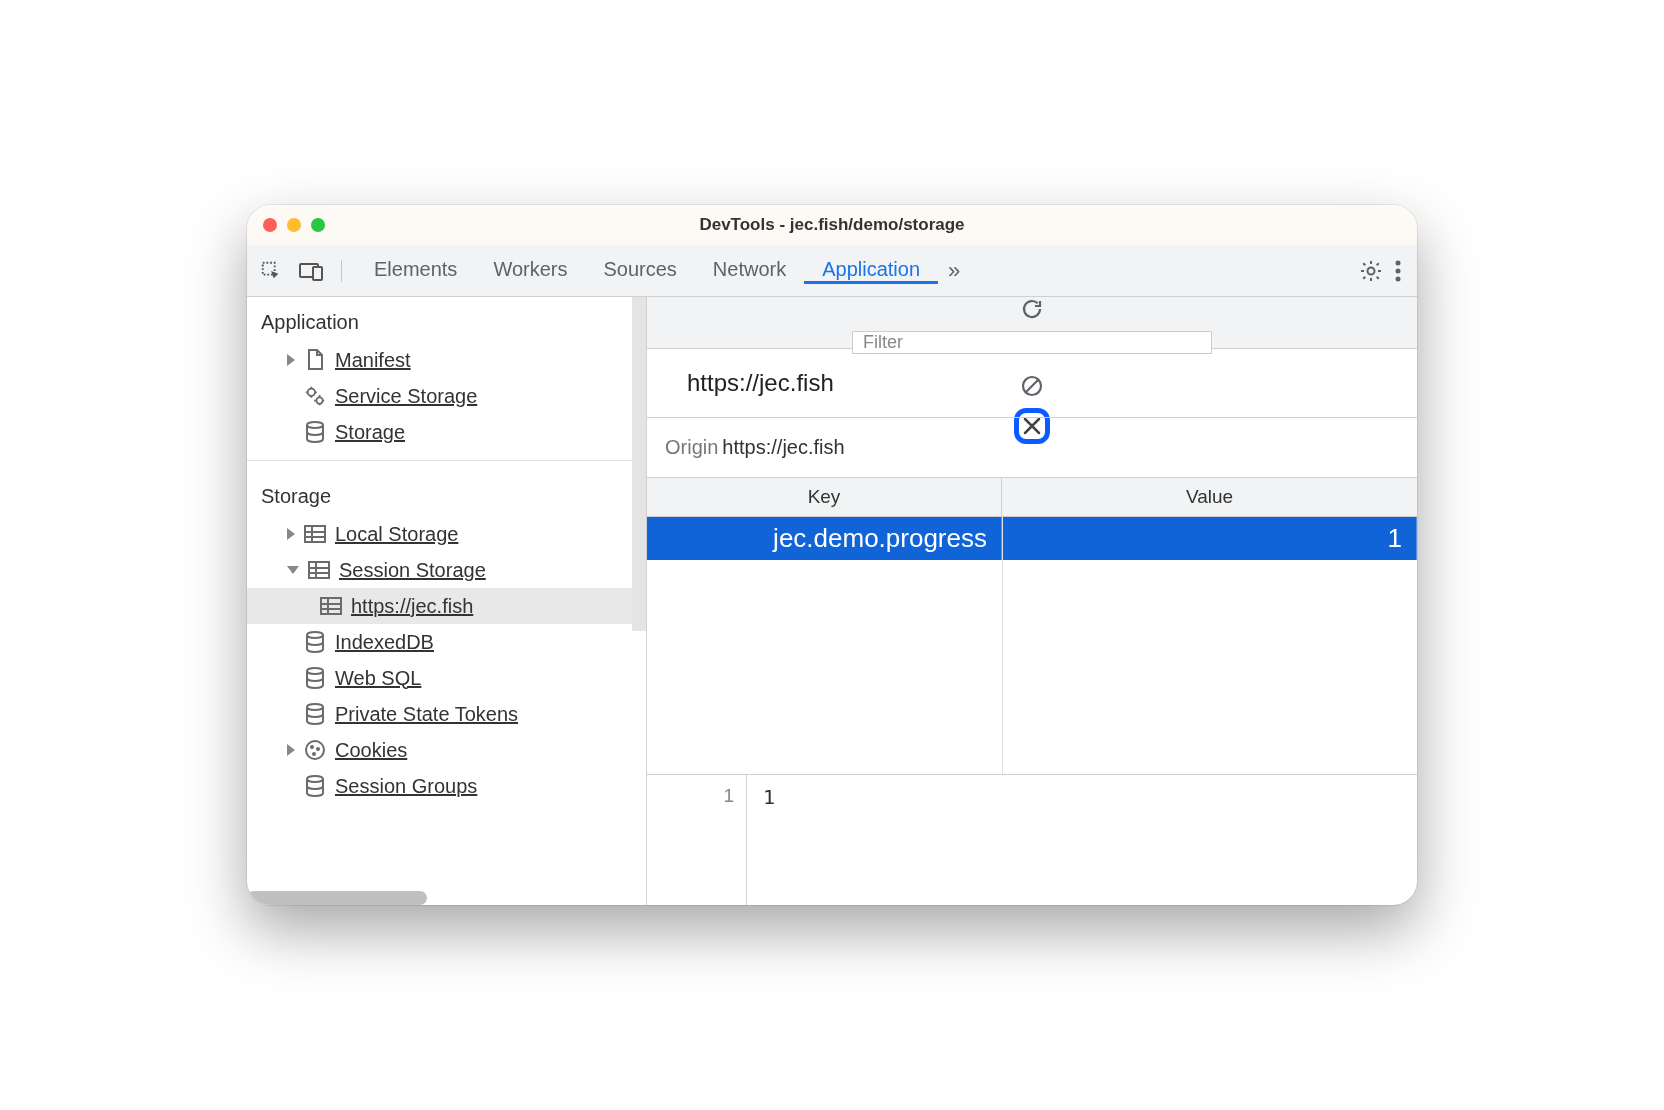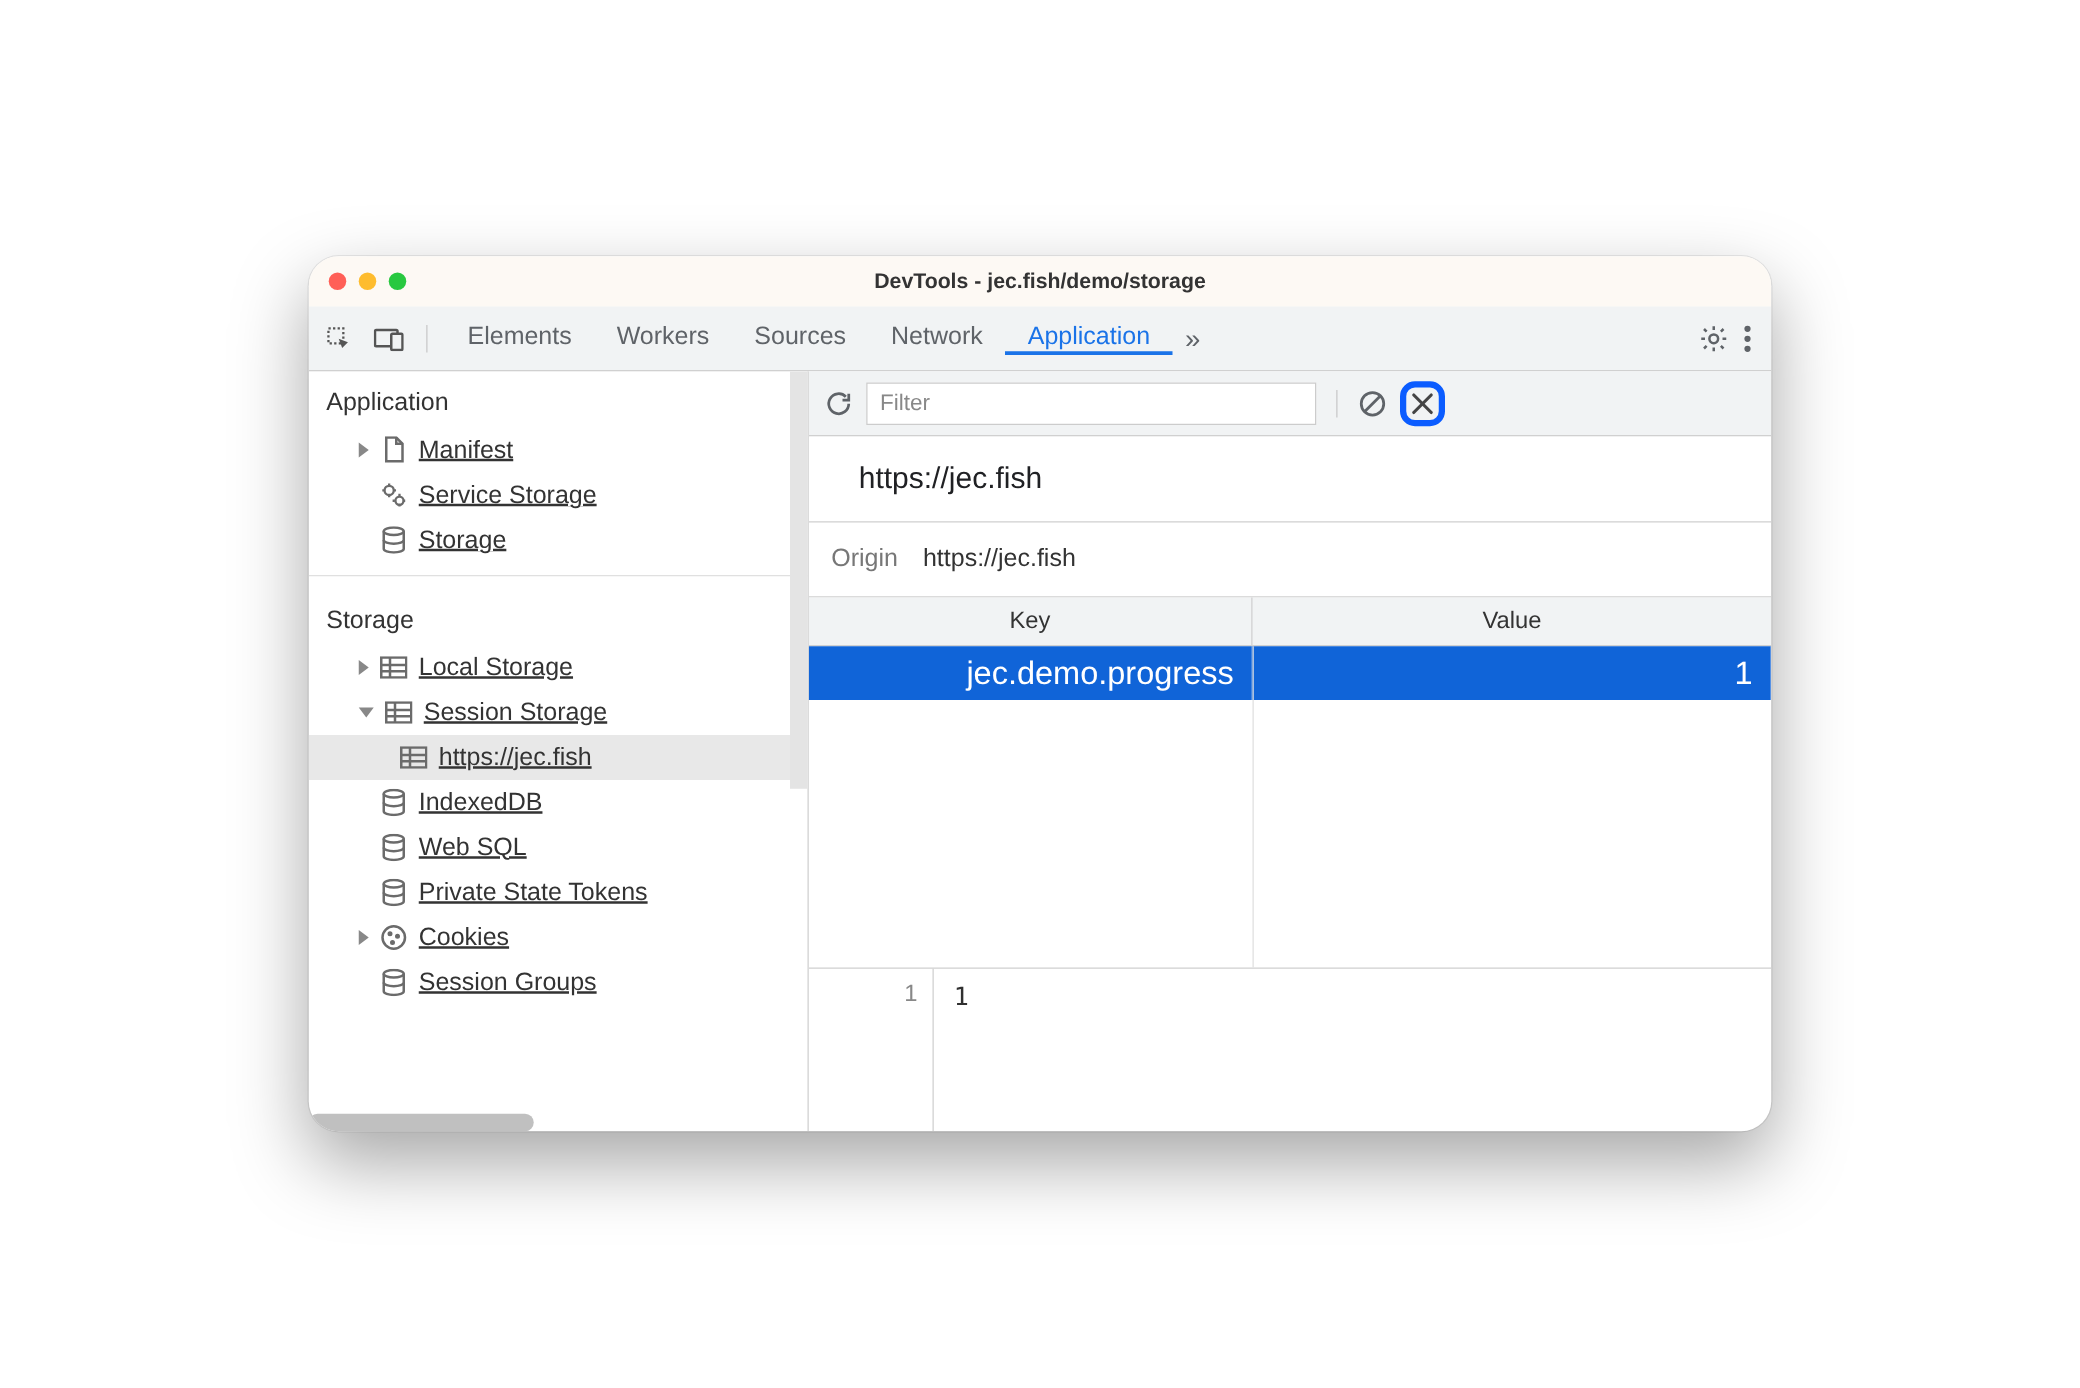--- a/index.html
+++ b/index.html
@@ -102,20 +102,21 @@
 .hscrollbar { position:absolute; bottom:0; left:0; height:14px; width:45%; background:#c0c0c0; border-radius:8px;}
 .content { flex:1; display:flex; flex-direction:column; overflow:hidden; }
 .toolbar {
   height: 52px;
   background: #f1f3f4;
   border-bottom: 1px solid #d0d0d0;
   display: flex;
   align-items: center;
   padding: 0 12px;
   gap: 10px;
+  flex-direction: column;
 }
 .filter-input {
   width: 360px;
   height: 34px;
   border: 1px solid #ccc;
   background: #fff;
   padding: 0 10px;
   font-size: 18px;
   color: #333;
 }
@@ -126,21 +127,21 @@
   padding: 2px;
   display:flex; align-items:center; justify-content:center;
 }
 .origin-bar {
   padding: 20px 40px;
   font-size: 24px;
   color: #202124;
   border-bottom: 1px solid #d0d0d0;
 }
 .origin-row {
-  display:flex; gap: 20px;
+  display:flex; gap: 4px;
   padding: 18px 18px;
   font-size: 20px;
   border-bottom: 1px solid #d0d0d0;
 }
 .origin-label { color:#777; }
 .origin-val { color:#333; }
 .table-wrap { flex:1; border-bottom: 1px solid #d0d0d0; display:flex; flex-direction:column; }
 .thead { display:flex; background:#f1f3f4; border-bottom:1px solid #d0d0d0;text-align:center; }
 .th {
   padding: 8px 14px;

